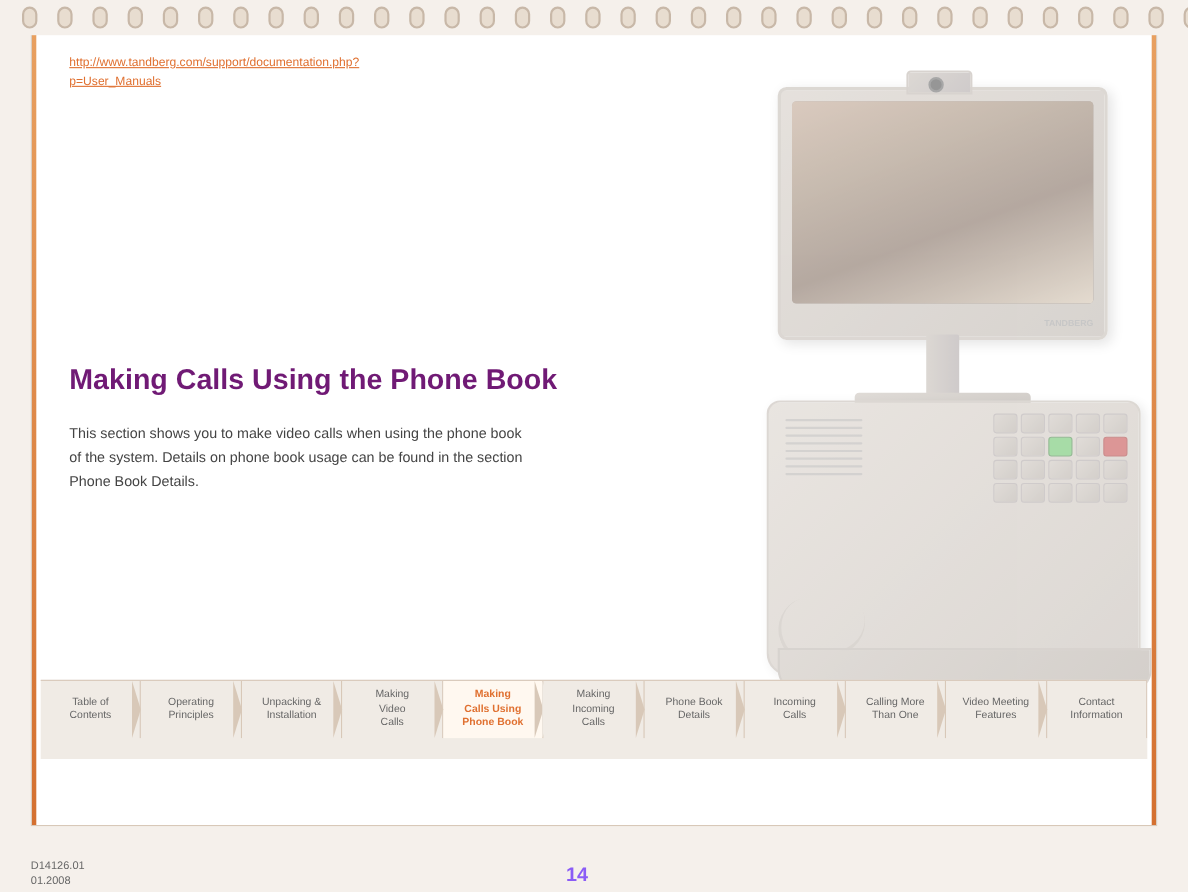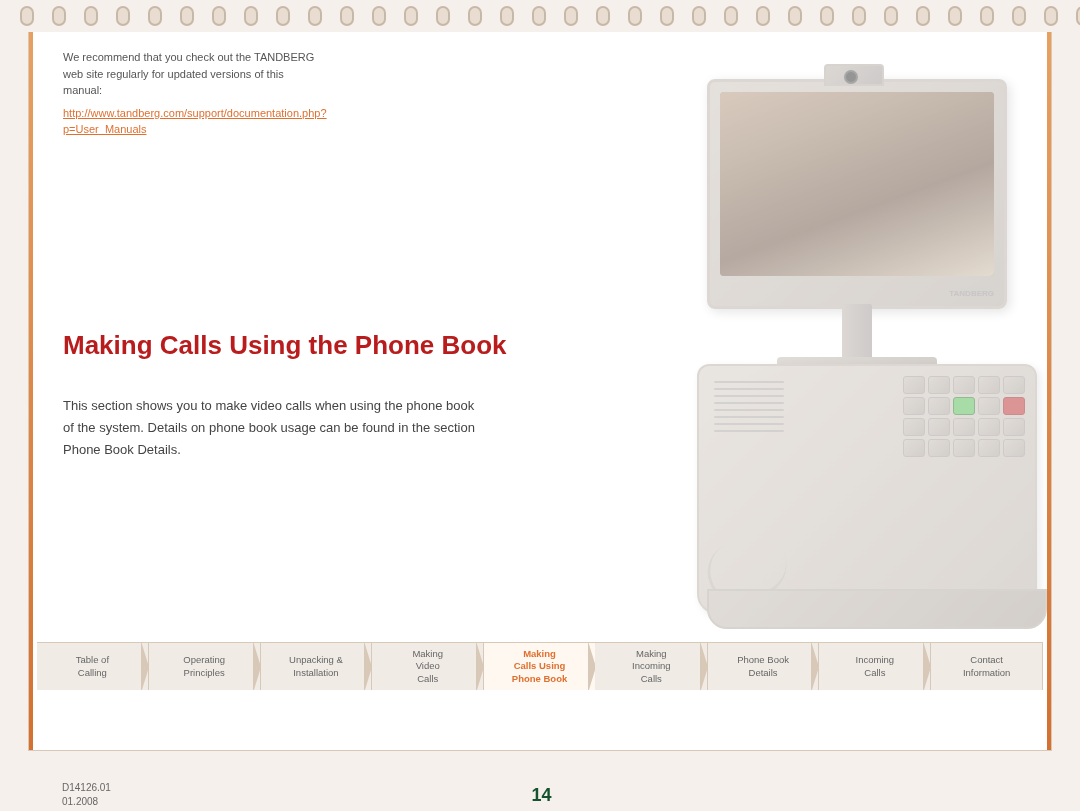--- a/index.html
+++ b/index.html
@@ -228,41 +228,41 @@
     
     .main-title-section {
       position: absolute;
       top: 300px;
       left: 30px;
       width: 460px;
     }
     .main-title {
       font-size: 26px;
       font-weight: bold;
-      color: #b91c1c;
-      margin-bottom: 32px;
+      color: #701a75;
+      margin-bottom: 20px;
       line-height: 1.3;
     }
     .main-description {
       font-size: 13px;
       color: #444;
       line-height: 1.7;
       width: 420px;
     }
 
     
     .nav-tabs {
       position: absolute;
       bottom: 0;
       left: 4px;
       right: 4px;
-      height: 48px;
+      height: 72px;
       background: #f0ebe5;
       display: flex;
-      align-items: center;
+      align-items: flex-start;
       border-top: 1px solid #d8c8b8;
       overflow: hidden;
     }
 
     .nav-tab {
       flex: 1;
       height: 52px;
       display: flex;
       flex-direction: column;
       align-items: center;
@@ -313,31 +313,30 @@
     .doc-footer {
       position: absolute;
       bottom: 0;
       left: 0;
       right: 0;
       height: 32px;
       display: flex;
       align-items: center;
       justify-content: space-between;
       padding: 0 28px;
-      margin-left: 34px;
     }
     .doc-id {
       font-size: 10px;
       color: #666;
       line-height: 1.4;
     }
     .page-number {
       font-size: 18px;
       font-weight: bold;
-      color: #14532d;
+      color: #8b5cf6;
     }
   </style>
 </head>
 <body>
 
 <div class="spiral-top">
 <div class="spiral-hole"></div>
     <div class="spiral-hole"></div>
     <div class="spiral-hole"></div>
     <div class="spiral-hole"></div>
@@ -373,21 +372,20 @@
     <div class="spiral-hole"></div>
   </div>
 
 <div class="main-page">
   <div class="left-accent"></div>
   <div class="right-accent"></div>
 
   <div class="content-area">
 
     <div class="top-text">
-      <p style="margin-bottom:6px;">We recommend that you check out the TANDBERG web site regularly for updated versions of this manual:</p>
       <a href="#">http://www.tandberg.com/support/documentation.php?p=User_Manuals</a>
     </div>
 
     <div class="device-image">
       <div class="phone-container">
 
         <div class="monitor-body">
           <div class="camera-bump">
             <div class="camera-lens"></div>
           </div>
@@ -444,21 +442,21 @@
     </div>
 
     <div class="main-title-section">
       <h1 class="main-title">Making Calls Using the Phone Book</h1>
       <p class="main-description">This section shows you to make video calls when using the phone book of the system. Details on phone book usage can be found in the section Phone Book Details.</p>
     </div>
 
     <div class="nav-tabs">
     <div class="nav-tab">
           <span>Table of</span>
-          <span>Calling</span>
+          <span>Contents</span>
         </div>
         <div class="nav-tab">
           <span>Operating</span>
           <span>Principles</span>
         </div>
         <div class="nav-tab">
           <span>Unpacking &amp;</span>
           <span>Installation</span>
         </div>
         <div class="nav-tab">
@@ -476,20 +474,28 @@
           <span>Incoming</span>
           <span>Calls</span>
         </div>
         <div class="nav-tab">
           <span>Phone Book</span>
           <span>Details</span>
         </div>
         <div class="nav-tab">
           <span>Incoming</span>
           <span>Calls</span>
+        </div>
+        <div class="nav-tab">
+          <span>Calling More</span>
+          <span>Than One</span>
+        </div>
+        <div class="nav-tab">
+          <span>Video Meeting</span>
+          <span>Features</span>
         </div>
         <div class="nav-tab">
           <span>Contact</span>
           <span>Information</span>
         </div>
       </div>
 
   </div>
 </div>
 

